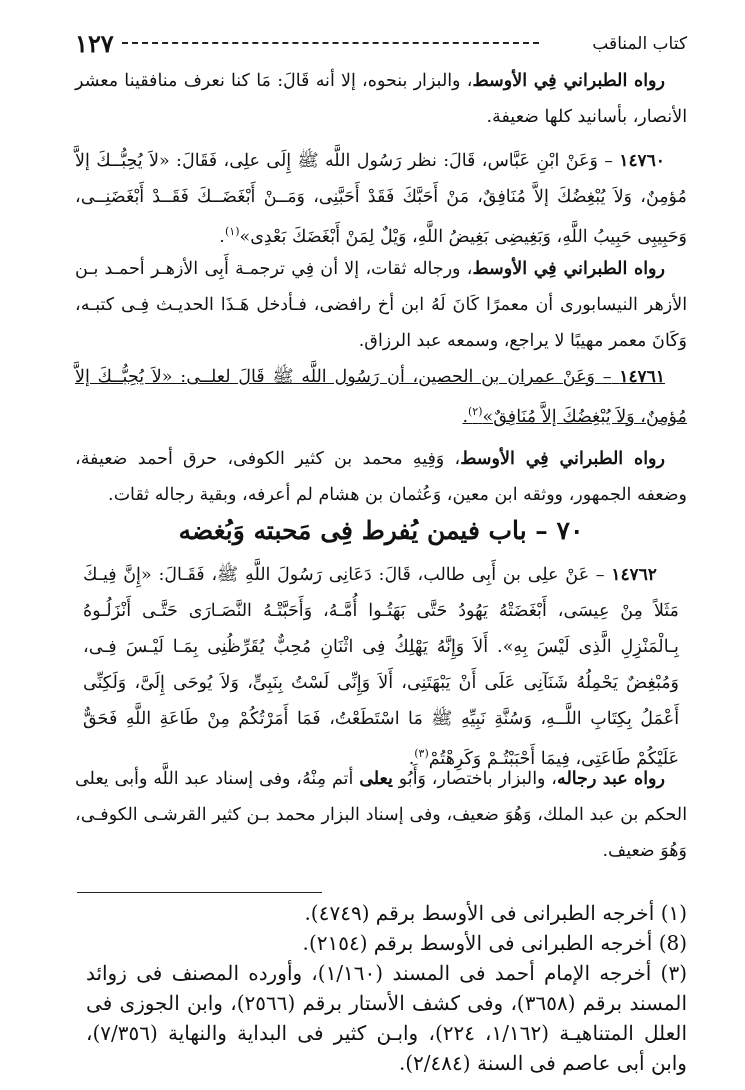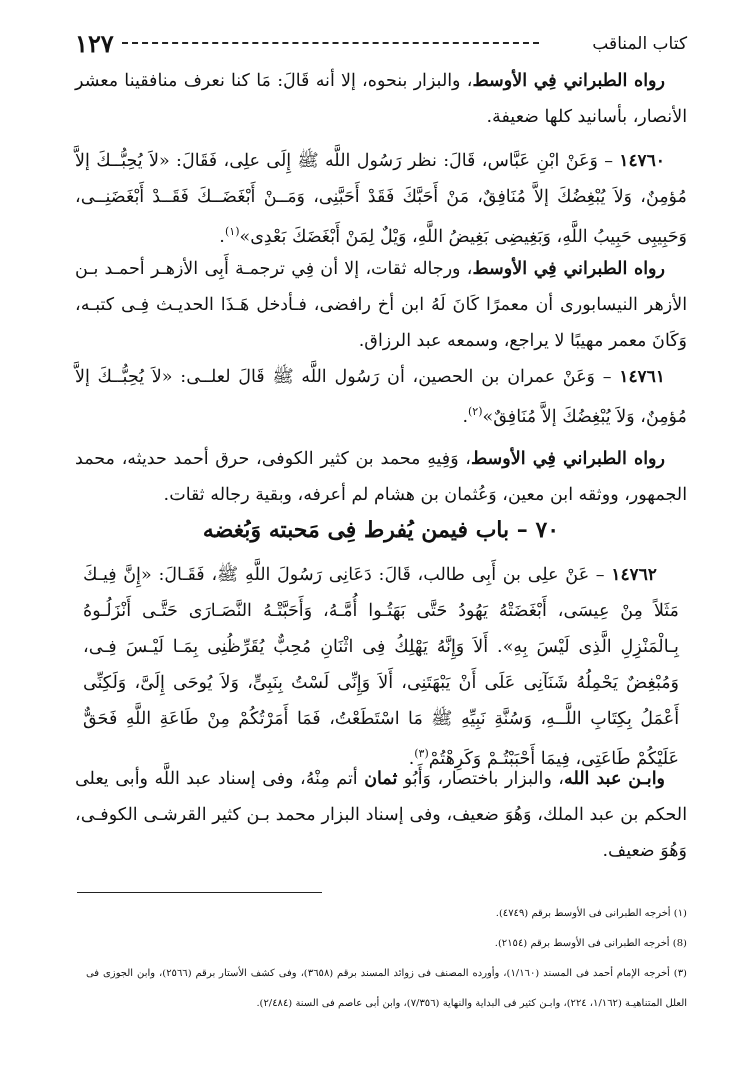--- a/index.html
+++ b/index.html
@@ -26,29 +26,29 @@
     position: absolute; left: 0; right: 0;
     font-size: 17.5px; line-height: 36px; text-align: justify;
     text-align-last: right;
   }
   .para .indent { display: inline-block; width: 22px; }
   .bold { font-weight: bold; }
   .num { font-weight: bold; font-size: 17px; }
   sup { font-size: 11px; }
   .heading {
     position: absolute; left: 0; right: 0; text-align: center;
-    font-weight: bold; font-size: 22px;
+    font-weight: bold; font-size: 25px;
   }
   .fn-rule {
     position: absolute; top: 892px; left: 2px; width: 245px;
     border-top: 1.5px solid #222;
   }
   .fn {
     position: absolute; left: 11px; right: 0;
-    font-size: 10px; line-height: 30px; text-align: justify;
+    font-size: 20px; line-height: 30px; text-align: justify;
   }
 </style>
 </head>
 <body>
 
 <div class="page">
 
   <div class="header">
     <span class="title">كتاب المناقب</span>
     <span class="rule"></span>
@@ -61,38 +61,38 @@
 
   <p class="para" style="top:142px;margin:0;">
     <span class="indent"></span><span class="num">١٤٧٦٠</span>
     <span>– وَعَنْ ابْنِ عَبَّاس، قَالَ: نظر رَسُول اللَّه ﷺ إِلَى علِى، فَقَالَ: «لاَ يُحِبُّــكَ إلاَّ مُؤمِنٌ، وَلاَ يُبْغِضُكَ إلاَّ مُنَافِقٌ، مَنْ أَحَبَّكَ فَقَدْ أَحَبَّنِى، وَمَــنْ أَبْغَضَــكَ فَقَــدْ أَبْغَضَنِــى، وَحَبِيبِى حَبِيبُ اللَّهِ، وَبَغِيضِى بَغِيضُ اللَّهِ، وَيْلٌ لِمَنْ أَبْغَضَكَ بَعْدِى»</span><sup>(١)</sup><span>.</span>
   </p>
 
   <p class="para" style="top:250px;margin:0;">
     <span class="indent"></span><span class="bold">رواه الطبراني فِي الأوسط</span><span>، ورجاله ثقات، إلا أن فِي ترجمـة أَبِى الأزهـر أحمـد بـن الأزهر النيسابورى أن معمرًا كَانَ لَهُ ابن أخ رافضى، فـأدخل هَـذَا الحديـث فِـى كتبـه، وَكَانَ معمر مهيبًا لا يراجع، وسمعه عبد الرزاق.</span>
   </p>
 
-  <p class="para" style="top:358px;margin:0;">
+  <p class="para" style="top:358px;margin:0;text-decoration:underline;">
     <span class="indent"></span><span class="num">١٤٧٦١</span>
     <span>– وَعَنْ عمران بن الحصين، أن رَسُول اللَّه ﷺ قَالَ لعلــى: «لاَ يُحِبُّــكَ إلاَّ مُؤمِنٌ، وَلاَ يُبْغِضُكَ إلاَّ مُنَافِقٌ»</span><sup>(٢)</sup><span>.</span>
   </p>
 
   <p class="para" style="top:440px;margin:0;">
-    <span class="indent"></span><span class="bold">رواه الطبراني فِي الأوسط</span><span>، وَفِيهِ محمد بن كثير الكوفى، حرق أحمد حديثه، محمد الجمهور، ووثقه ابن معين، وَعُثمان بن هشام لم أعرفه، وبقية رجاله ثقات.</span>
+    <span class="indent"></span><span class="bold">رواه الطبراني فِي الأوسط</span><span>، وَفِيهِ محمد بن كثير الكوفى، حرق أحمد ضعيفة، وضعفه الجمهور، ووثقه ابن معين، وَعُثمان بن هشام لم أعرفه، وبقية رجاله ثقات.</span>
   </p>
 
   <div class="heading" style="top:516px;">٧٠ – باب فيمن يُفرط فِى مَحبته وَبُغضه</div>
 
   <p class="para" style="top:548px;margin:8px;">
     <span class="indent"></span><span class="num">١٤٧٦٢</span>
     <span>– عَنْ علِى بن أَبِى طالب، قَالَ: دَعَانِى رَسُولَ اللَّهِ ﷺ، فَقَـالَ: «إِنَّ فِيـكَ مَثَلاً مِنْ عِيسَى، أَبْغَضَتْهُ يَهُودُ حَتَّى بَهَتُـوا أُمَّـهُ، وَأَحَبَّتْـهُ النَّصَـارَى حَتَّـى أَنْزَلُـوهُ بِـالْمَنْزِلِ الَّذِى لَيْسَ بِهِ». أَلاَ وَإِنَّهُ يَهْلِكُ فِى اثْنَانِ مُحِبٌّ يُقَرِّظُنِى بِمَـا لَيْـسَ فِـى، وَمُبْغِضٌ يَحْمِلُهُ شَنَآنِى عَلَى أَنْ يَبْهَتَنِى، أَلاَ وَإِنِّى لَسْتُ بِنَبِىٍّ، وَلاَ يُوحَى إِلَىَّ، وَلَكِنِّى أَعْمَلُ بِكِتَابِ اللَّــهِ، وَسُنَّةِ نَبِيِّهِ ﷺ مَا اسْتَطَعْتُ، فَمَا أَمَرْتُكُمْ مِنْ طَاعَةِ اللَّهِ فَحَقٌّ عَلَيْكُمْ طَاعَتِى، فِيمَا أَحْبَبْتُـمْ وَكَرِهْتُمْ</span><sup>(٣)</sup><span>.</span>
   </p>
 
   <p class="para" style="top:760px;margin:0;">
-    <span class="indent"></span><span class="bold">وابـن عبد الله</span><span>، والبزار باختصار، وَأَبُو</span> <span class="bold">ثمان</span><span> أتم مِنْهُ، وفى إسناد عبد اللَّه وأبى يعلى الحكم بن عبد الملك، وَهُوَ ضعيف، وفى إسناد البزار محمد بـن كثير القرشـى الكوفـى، وَهُوَ ضعيف.</span>
+    <span class="indent"></span><span class="bold">رواه عبد رجاله</span><span>، والبزار باختصار، وَأَبُو</span> <span class="bold">يعلى</span><span> أتم مِنْهُ، وفى إسناد عبد اللَّه وأبى يعلى الحكم بن عبد الملك، وَهُوَ ضعيف، وفى إسناد البزار محمد بـن كثير القرشـى الكوفـى، وَهُوَ ضعيف.</span>
   </p>
 
   <div class="fn-rule"></div>
 
   <div class="fn" style="top:898px;">(١) أخرجه الطبرانى فى الأوسط برقم (٤٧٤٩).</div>
   <div class="fn" style="top:928px;">(8) أخرجه الطبرانى فى الأوسط برقم (٢١٥٤).</div>
   <div class="fn" style="top:958px;">(٣) أخرجه الإمام أحمد فى المسند (١/١٦٠)، وأورده المصنف فى زوائد المسند برقم (٣٦٥٨)، وفى كشف الأستار برقم (٢٥٦٦)، وابن الجوزى فى العلل المتناهيـة (١/١٦٢، ٢٢٤)، وابـن كثير فى البداية والنهاية (٧/٣٥٦)، وابن أبى عاصم فى السنة (٢/٤٨٤).</div>
 
 </div>
 

